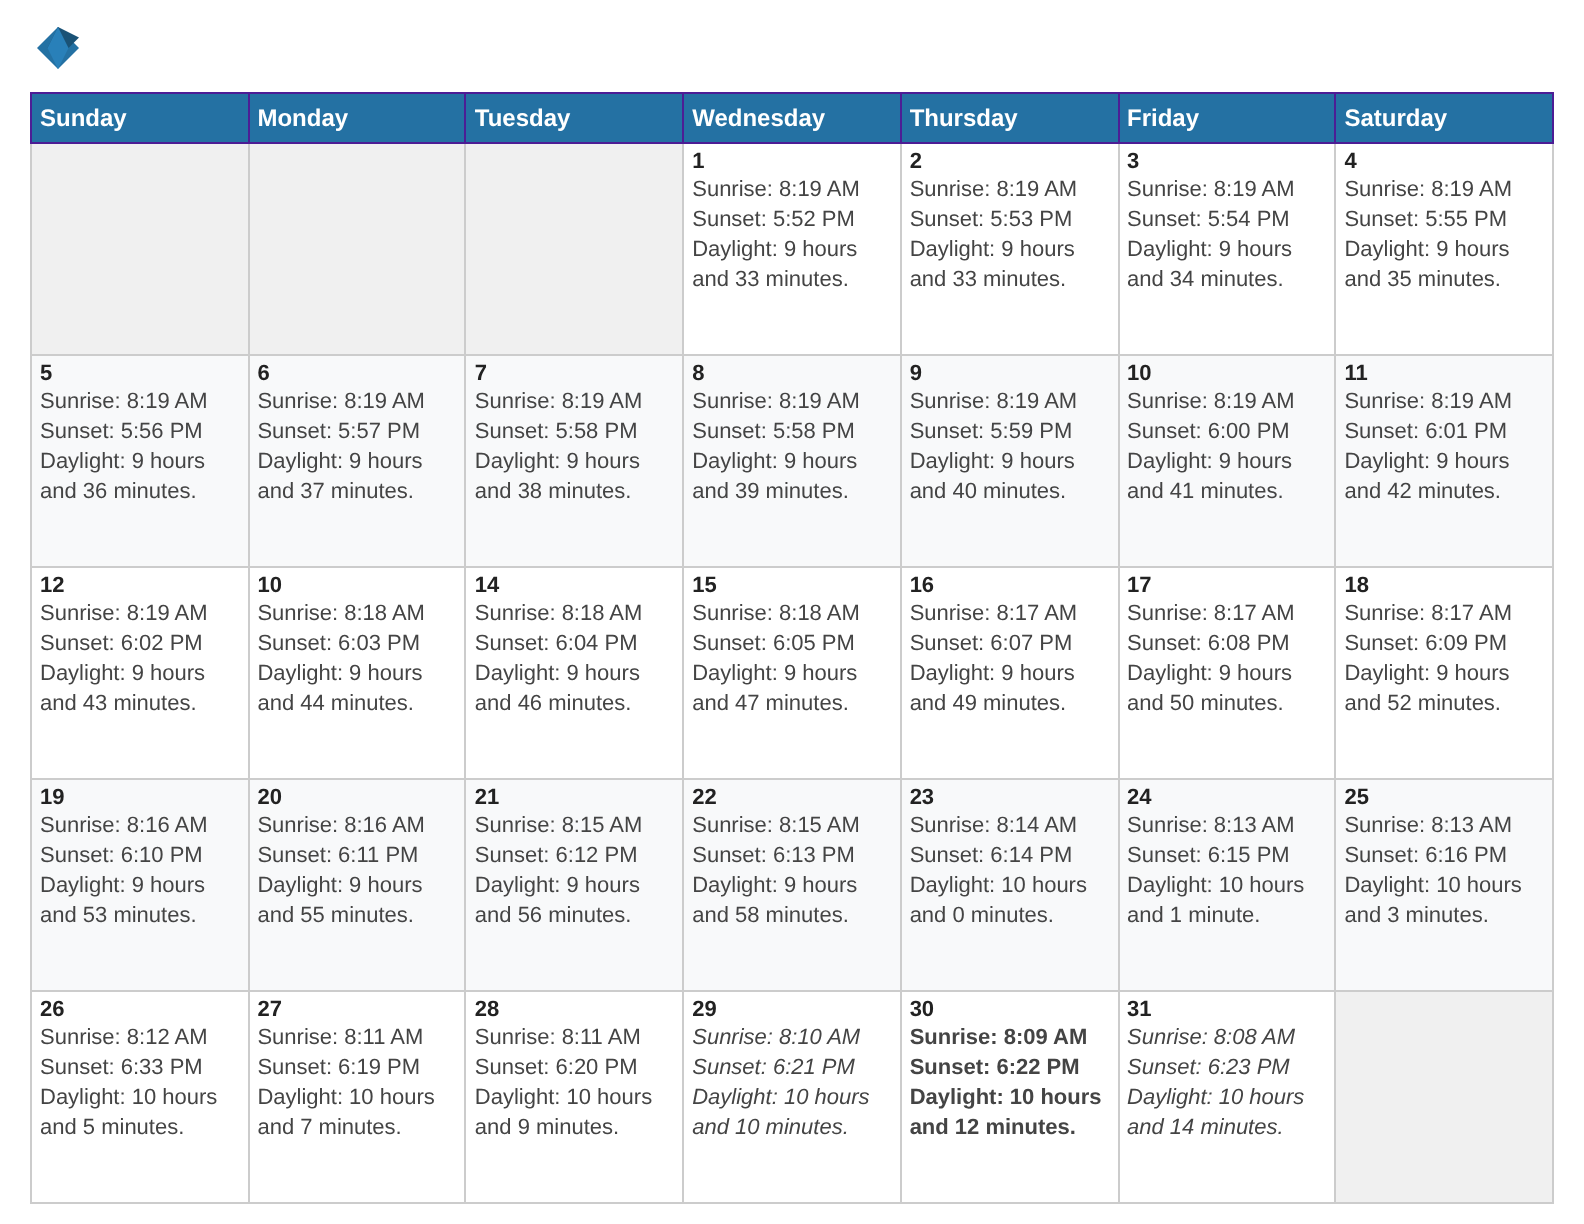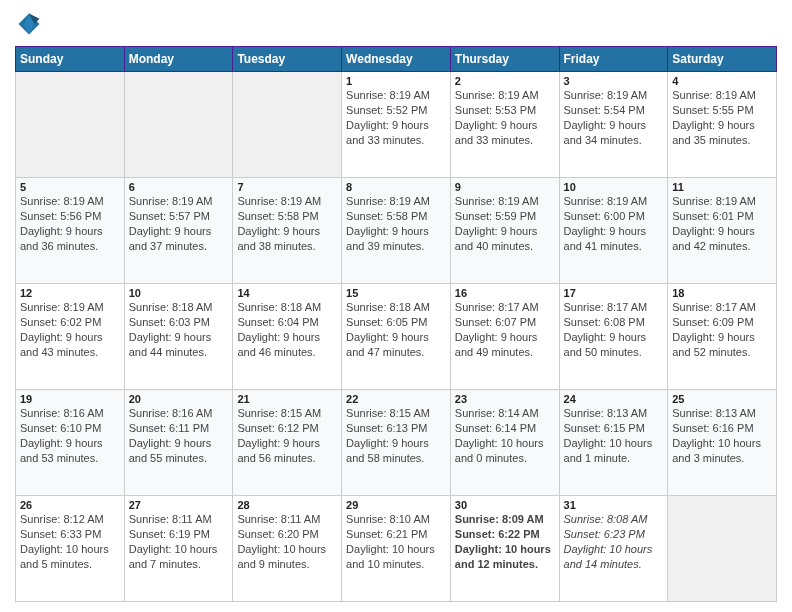--- a/index.html
+++ b/index.html
@@ -313,21 +313,21 @@
 Daylight: 10 hours and 7 minutes.</div>
           </td>
           <td>
             <span class="day-num">28</span>
             <div class="day-info" style="white-space: pre-line;">Sunrise: 8:11 AM
 Sunset: 6:20 PM
 Daylight: 10 hours and 9 minutes.</div>
           </td>
           <td>
             <span class="day-num">29</span>
-            <div class="day-info" style="white-space: pre-line;">Sunrise: 8:10 AM
+            <div class="day-info" style="white-space: pre-line; font-style: italic;">Sunrise: 8:10 AM
 Sunset: 6:21 PM
 Daylight: 10 hours and 10 minutes.</div>
           </td>
           <td>
             <span class="day-num">30</span>
             <div class="day-info" style="white-space: pre-line; font-weight: bold;">Sunrise: 8:09 AM
 Sunset: 6:22 PM
 Daylight: 10 hours and 12 minutes.</div>
           </td>
           <td>

